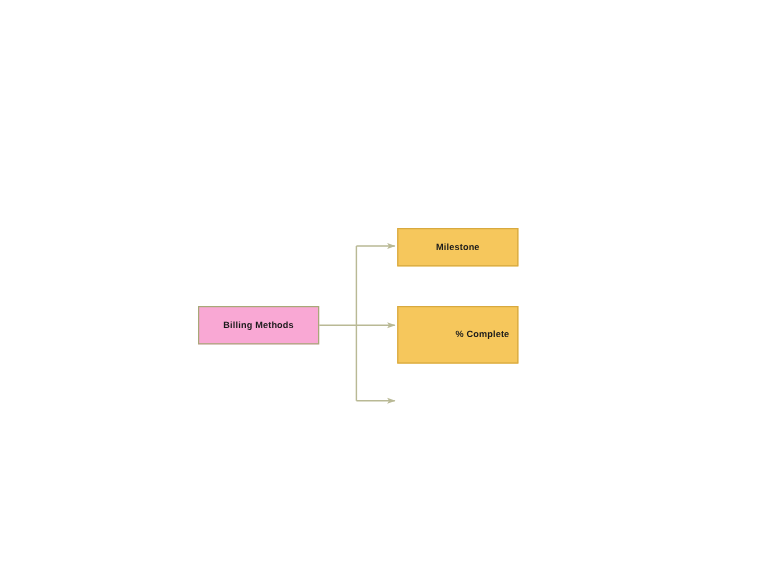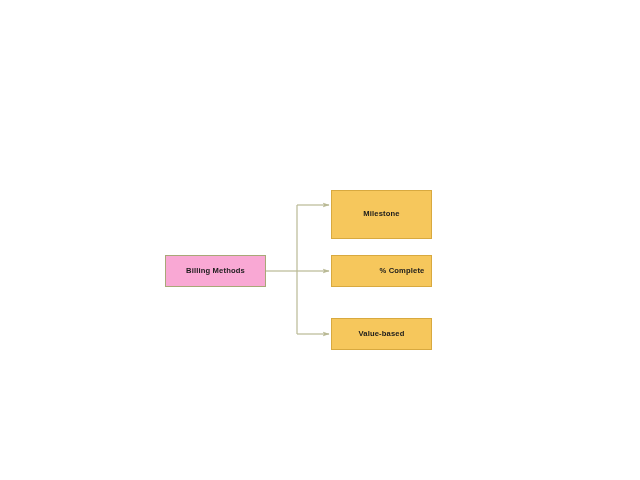--- a/index.html
+++ b/index.html
@@ -69,25 +69,22 @@
 
     <path d="M297,271 L329,271" fill="none" stroke="#b9b995" stroke-width="1.2" marker-end="url(#arrowhead)"></path>
 
     <path d="M297,334 L329,334" fill="none" stroke="#b9b995" stroke-width="1.2" marker-end="url(#arrowhead)"></path>
   </svg>
 
   <div class="node node-root" style="left:165px; top:255px; width:101px; height:32px;">
     <span class="node-label">Billing Methods</span>
   </div>
 
-  <div class="node node-leaf" style="left:331px; top:190px; width:101px; height:49px;">
+  <div class="node node-leaf" style="left:331px; top:190px; width:101px; height:32px;">
     <span class="node-label">Milestone</span>
   </div>
 
-  <div class="node node-leaf" style="left:331px; top:255px; width:101px; height:32px;padding-left:41px;">
+  <div class="node node-leaf" style="left:331px; top:255px; width:101px; height:48px;padding-left:41px;">
     <span class="node-label">% Complete</span>
   </div>
 
-  <div class="node node-leaf" style="left:331px; top:318px; width:101px; height:32px;">
-    <span class="node-label">Value-based</span>
-  </div>
 
 </div>
 
 </body></html>

